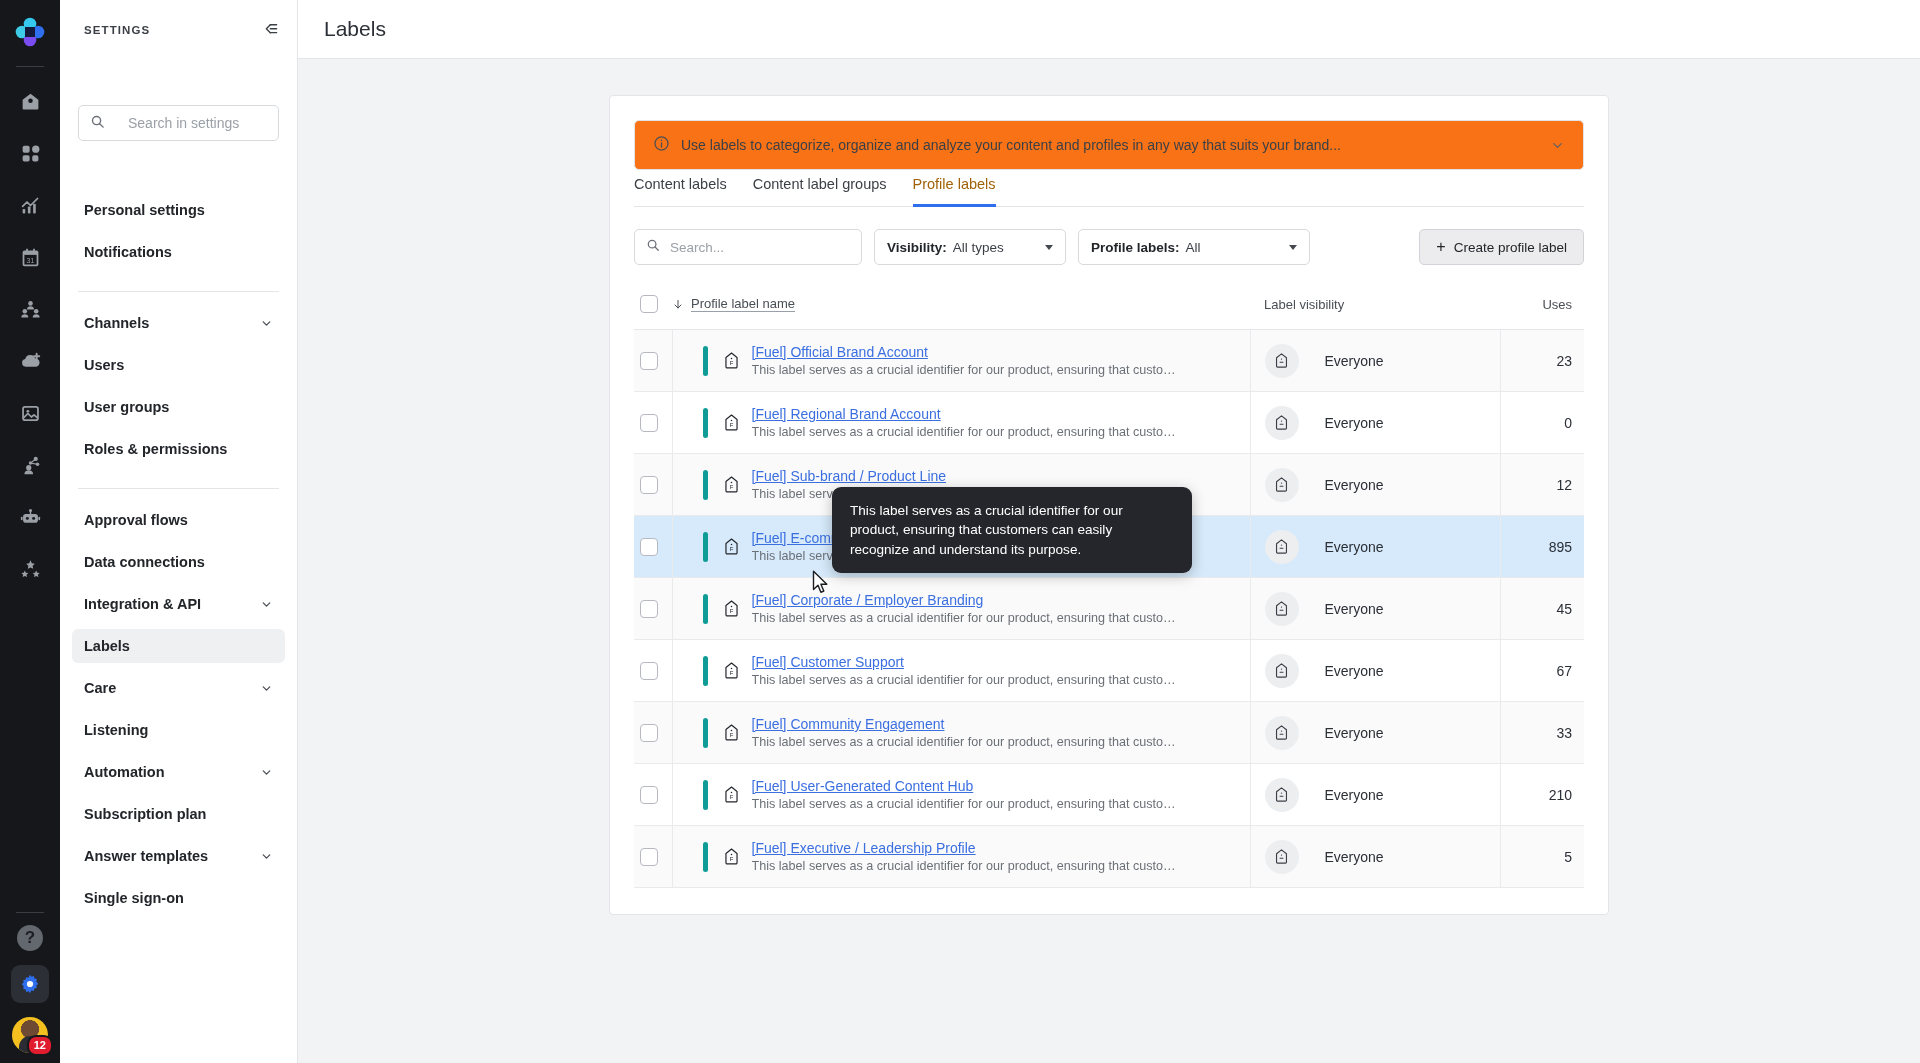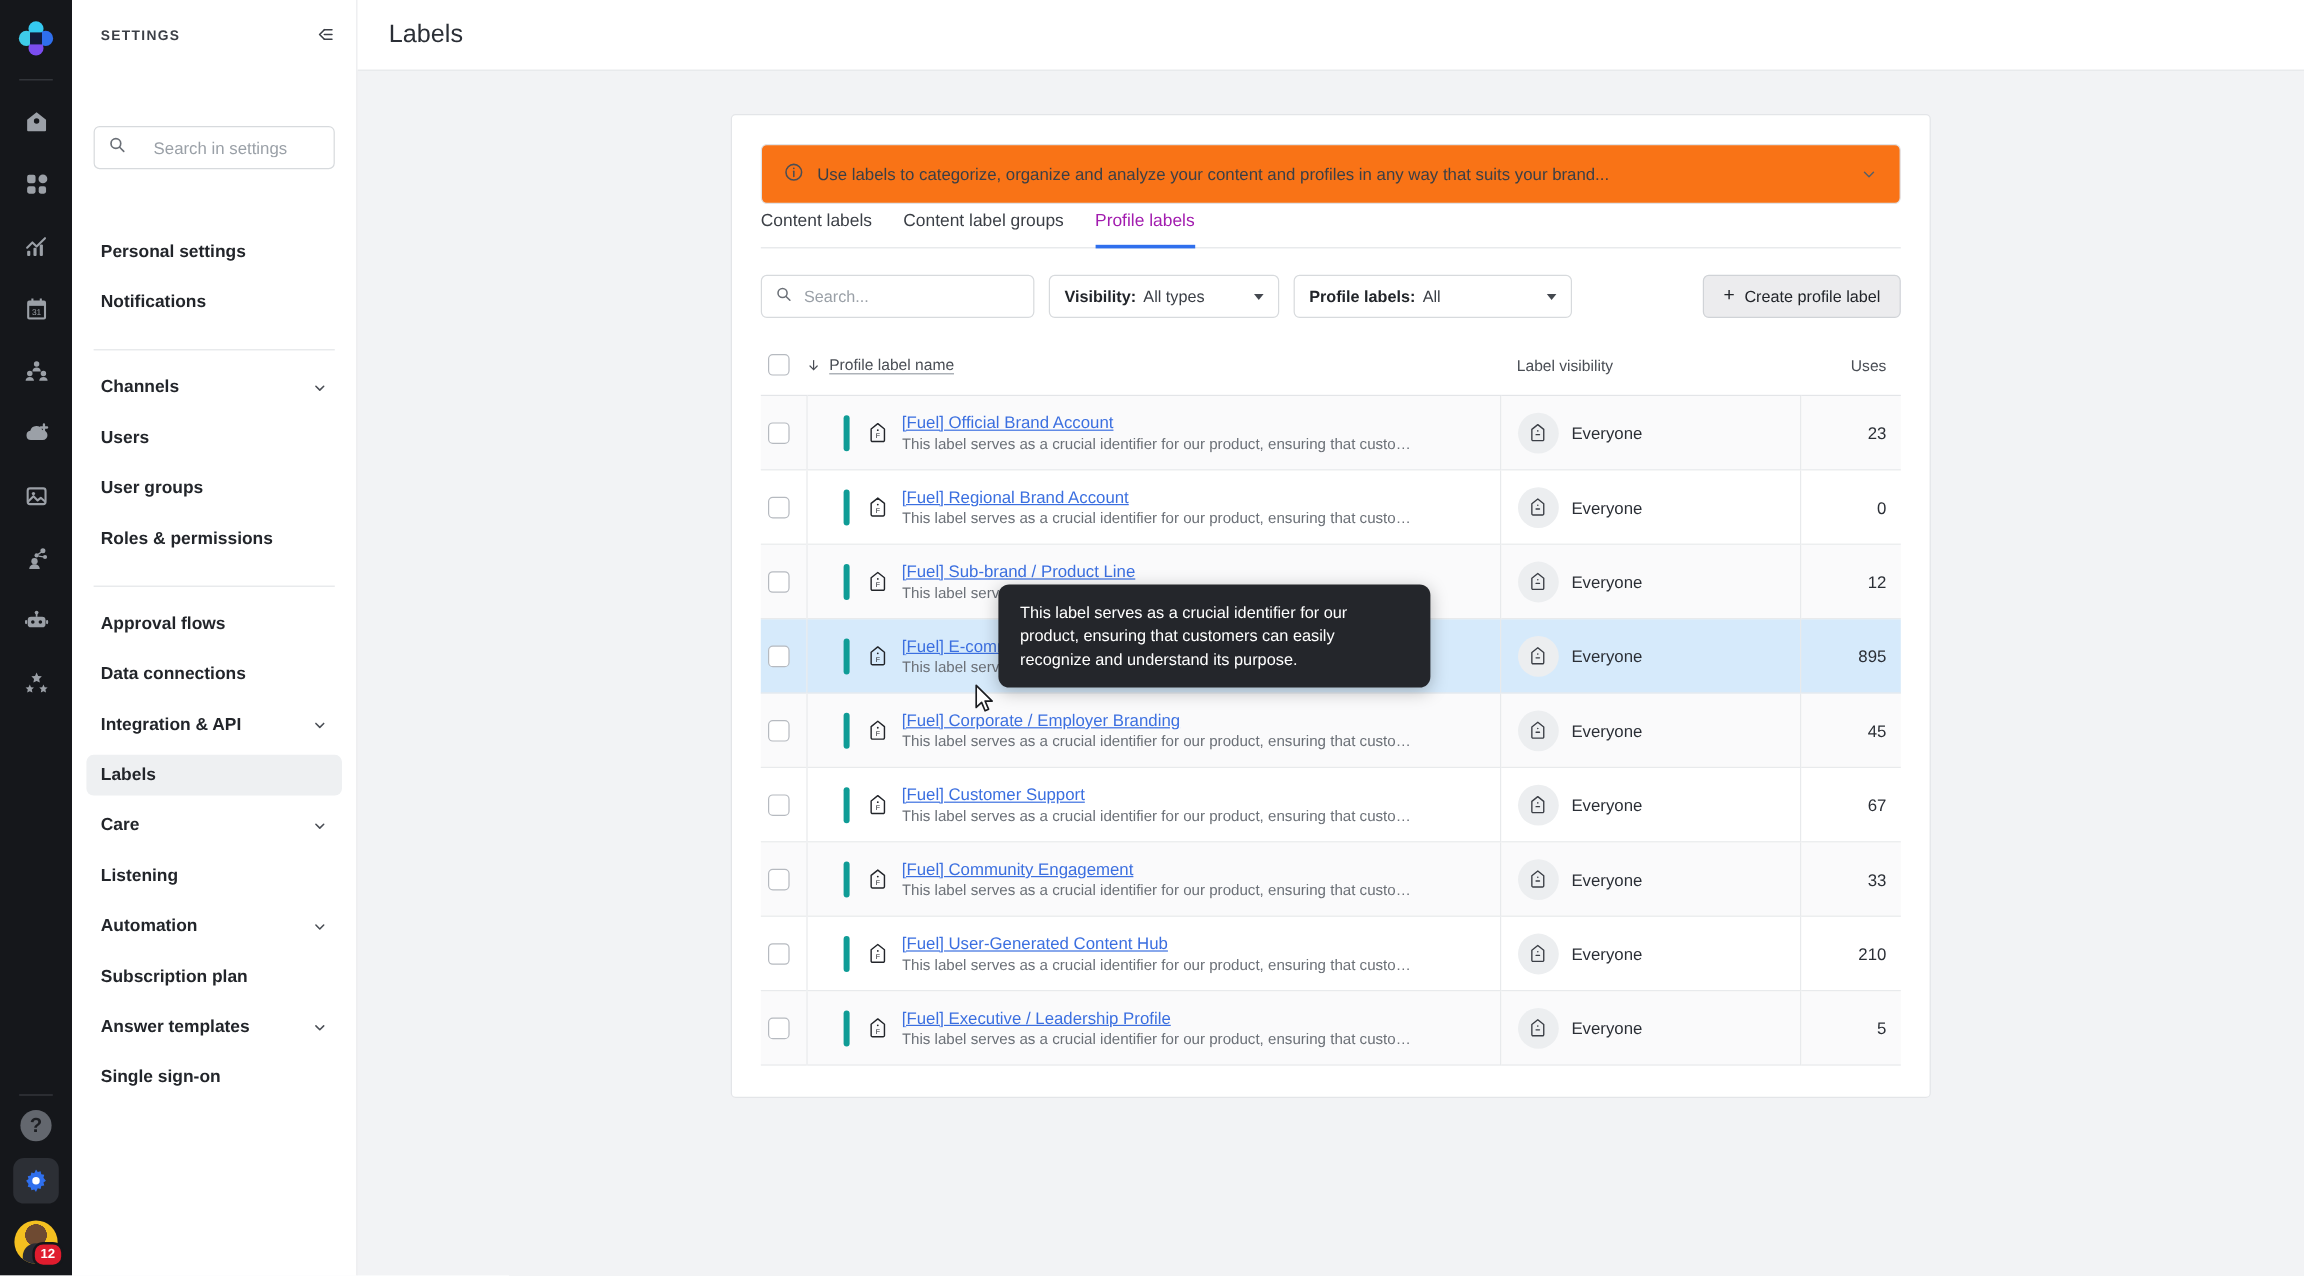--- a/index.html
+++ b/index.html
@@ -118,21 +118,21 @@
     border: 1px solid #e1e3e6; border-radius: 5px; background: #f97316;
     padding: 14px 18px; font-size: 14px; color: #3b3f46;
   }
   .banner-text { flex: 1; }
   .banner .chev-down { color: #5a5f66; cursor: pointer; display:flex; }
   .tabs { display: flex; gap: 26px; border-bottom: 1px solid #e3e5e8; }
   .tab {
     font-size: 14.5px; color: #3b3f46; padding: 6px 0 12px;
     cursor: pointer; border-bottom: 3px solid transparent; margin-bottom: -1px;
   }
-  .tab.active { color: #a21caf; border-bottom-color: #2f6fed; }
+  .tab.active { color: #a16207; border-bottom-color: #2f6fed; }
   .toolbar { display: flex; align-items: center; gap: 12px; padding: 22px 0 16px; }
   .tb-search {
     display: flex; align-items: center; gap: 8px;
     width: 228px; height: 36px; border: 1px solid #d7dadd; border-radius: 5px;
     padding: 0 11px; background: #fff;
   }
   .tb-search input {
     border: 0; outline: 0; font-size: 13.5px; width: 100%;
     font-family: "Liberation Sans", sans-serif; background: transparent; color:#22252a;
   }
@@ -190,21 +190,21 @@
   .name-txt { min-width: 0; }
   .name-link {
     font-size: 14px; color: #3b6fe0; text-decoration: underline; cursor: pointer;
     display: block; white-space: nowrap; overflow: hidden; text-overflow: ellipsis;
   }
   .name-desc {
     font-size: 12.6px; color: #6b7077; margin-top: 3px;
     white-space: nowrap; overflow: hidden; text-overflow: ellipsis; max-width: 430px;
   }
   .cell-vis { padding-left: 14px !important; }
-  .vis-inner { display: flex; align-items: center; gap: 11px; }
+  .vis-inner { display: flex; align-items: center; gap: 26px; }
   .vis-circle {
     width: 34px; height: 34px; border-radius: 50%; background: #eceef0;
     display: flex; align-items: center; justify-content: center; flex:0 0 34px;
   }
   .vis-txt { font-size: 14px; color: #2b2f36; }
   .cb {
     width: 18px; height: 18px; border: 1px solid #b6bac0; border-radius: 4px;
     background: #fff; cursor: pointer;
   }
   .cb.hdr { border-color:#b6bac0; }

